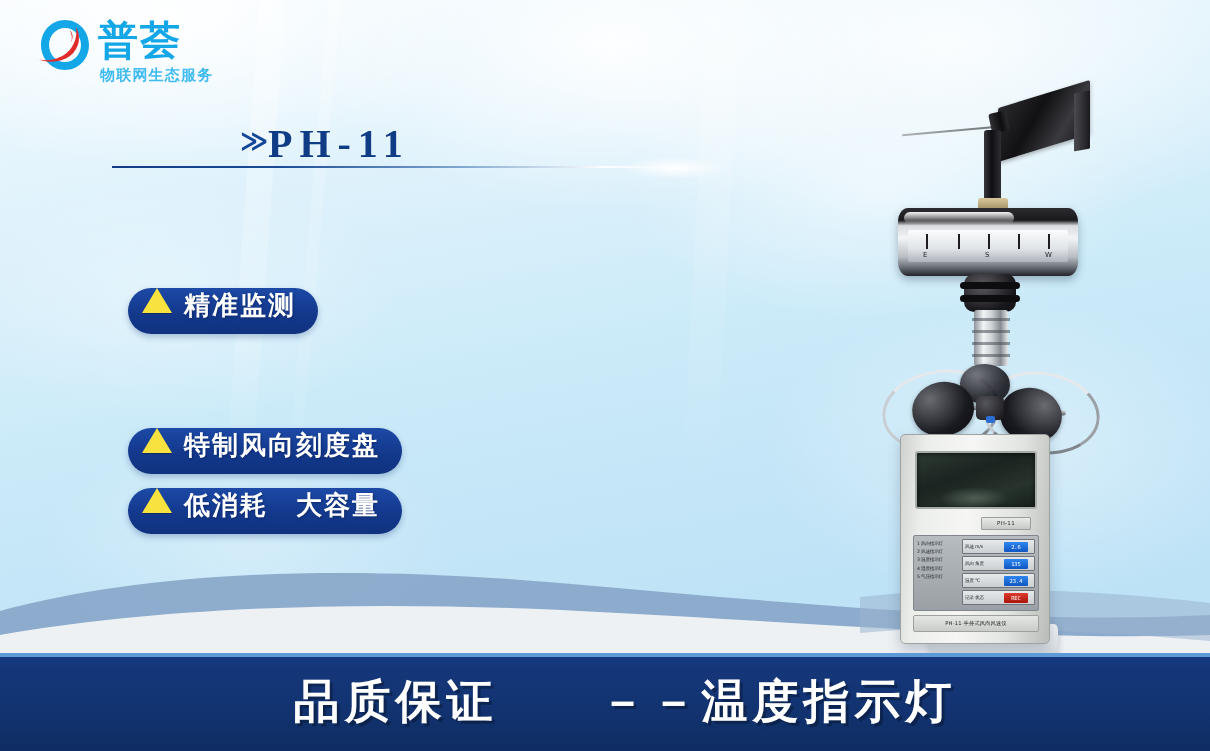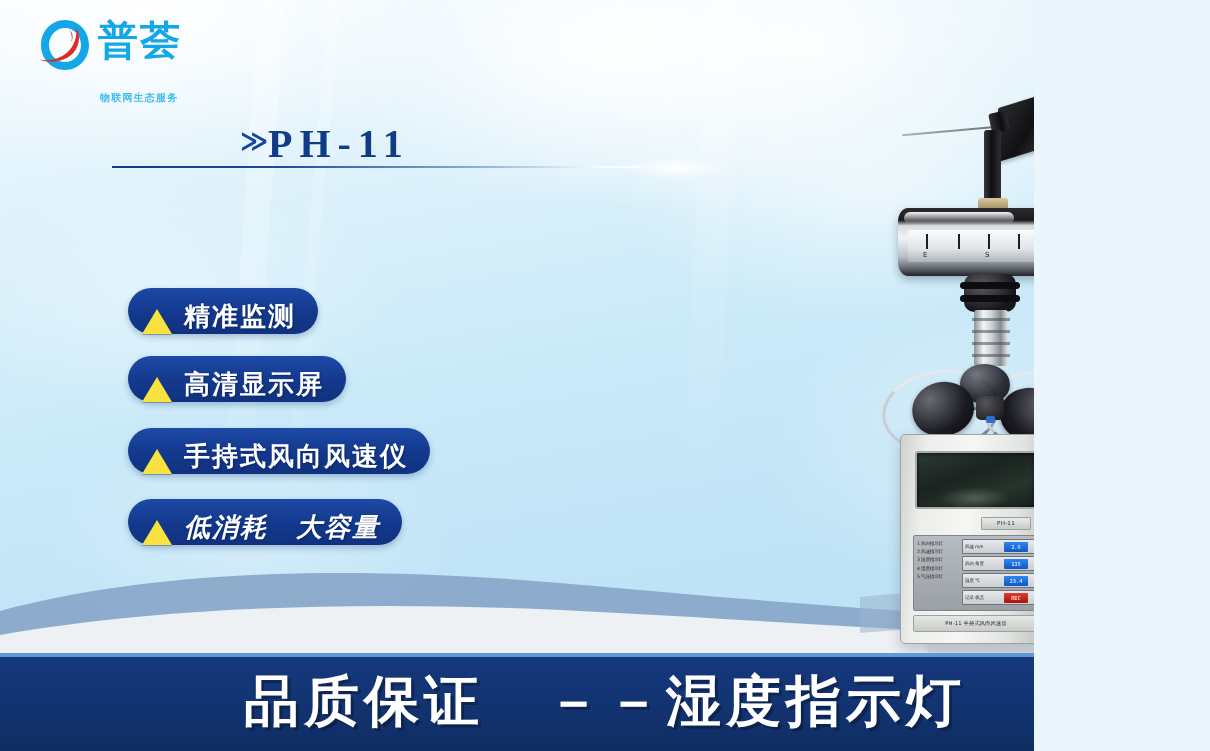--- a/index.html
+++ b/index.html
@@ -2,21 +2,21 @@
 <html><head>
 <meta charset="utf-8">
 <style>
   html,body{margin:0;padding:0;}
   body{
     width:1210px;height:751px;overflow:hidden;
     font-family:"Liberation Sans","DejaVu Sans",sans-serif;
     background:#eaf6fc;
   }
   #banner{
-    position:relative;width:1034px;height:751px;overflow:hidden;
+    position:relative;width:1210px;height:751px;overflow:hidden;
     background:
       radial-gradient(ellipse 620px 300px at 78% 6%, rgba(255,255,255,.85) 0%, rgba(255,255,255,0) 62%),
       radial-gradient(ellipse 520px 260px at 14% 2%, rgba(255,255,255,.95) 0%, rgba(255,255,255,0) 60%),
       linear-gradient(170deg,#f7fcff 0%,#eaf7fd 11%,#ddf1fb 26%,#ccebf9 46%,#c3e5f7 64%,#bde2f6 82%,#bfe3f6 100%);
   }
 
   
   .cloud{position:absolute;border-radius:50%;background:radial-gradient(closest-side,rgba(255,255,255,.9),rgba(255,255,255,0));pointer-events:none;}
   .c1{left:300px;top:-120px;width:620px;height:330px;}
   .c2{left:620px;top:60px;width:520px;height:260px;opacity:.55;}
@@ -28,22 +28,22 @@
   .shaft{position:absolute;top:0;height:660px;background:linear-gradient(to bottom,rgba(255,255,255,.55),rgba(255,255,255,0) 78%);pointer-events:none;}
   .s1{left:236px;width:26px;transform:skewX(-4deg);opacity:.7;}
   .s2{left:300px;width:12px;transform:skewX(-5deg);opacity:.5;}
   .s3{left:690px;width:34px;transform:skewX(-3deg);opacity:.35;}
 
   
   #logo{position:absolute;left:36px;top:14px;width:230px;height:66px;}
   #logo-mark{position:absolute;left:0;top:2px;width:58px;height:58px;}
   #logo-word{position:absolute;left:62px;top:4px;font-size:40px;font-weight:700;color:#14a7e8;
     letter-spacing:2px;line-height:44px;font-family:"DejaVu Sans","Liberation Sans",sans-serif;}
-  #logo-sub{position:absolute;left:64px;top:52px;font-size:10px;color:#3fbbef;letter-spacing:1.2px;
-    font-family:"DejaVu Sans","Liberation Sans",sans-serif;font-weight:700;margin-top:25px;}
+  #logo-sub{position:absolute;left:64px;top:52px;font-size:15px;color:#3fbbef;letter-spacing:1.2px;
+    font-family:"DejaVu Sans","Liberation Sans",sans-serif;font-weight:700;}
 
   
   #kicker-row{position:absolute;left:112px;top:126px;width:560px;height:40px;}
   #kicker{position:absolute;left:0;top:0;font-size:26px;font-weight:700;color:#12468f;letter-spacing:1px;
     font-family:"DejaVu Sans","Liberation Sans",sans-serif;}
   #kicker-arrow{position:absolute;left:128px;top:-1px;font-size:27px;font-weight:700;color:#14479a;}
   #model{position:absolute;left:156px;top:-6px;font-size:40px;font-weight:700;color:#103c86;letter-spacing:7px;
     font-family:"Liberation Serif","DejaVu Serif",serif;}
   #rule{position:absolute;left:112px;top:166px;width:560px;height:2px;
     background:linear-gradient(to right,#123c85 0%,#1b4c97 30%,#7fa6cf 62%,rgba(255,255,255,.95) 88%,rgba(255,255,255,0) 100%);}
@@ -52,30 +52,30 @@
 
   #headline{position:absolute;left:108px;top:172px;font-size:54px;font-weight:700;color:#153e92;
     letter-spacing:16px;line-height:66px;
     font-family:"DejaVu Sans","Liberation Sans",sans-serif;
     text-shadow:1px 2px 0 rgba(255,255,255,.85);}
 
   
   .badge{position:absolute;left:128px;height:46px;border-radius:23px;
     background:linear-gradient(180deg,#1c4aa6 0%,#13388c 55%,#10327f 100%);
     box-shadow:0 3px 6px rgba(18,50,120,.28);
-    display:flex;align-items:flex-end;padding:0 22px 0 14px;box-sizing:border-box;white-space:nowrap;}
+    display:flex;align-items:flex-start;padding:0 22px 0 14px;box-sizing:border-box;white-space:nowrap;}
   .badge .tri{width:0;height:0;border-left:15px solid transparent;border-right:15px solid transparent;
     border-bottom:25px solid #f7e23f;margin-right:12px;flex:0 0 auto;
     filter:drop-shadow(0 1px 0 rgba(0,0,0,.25));}
   .badge .btxt{color:#ffffff;font-size:26px;font-weight:700;letter-spacing:2px;
     font-family:"DejaVu Sans","Liberation Sans",sans-serif;text-shadow:1px 1px 2px rgba(8,28,80,.55);}
   #b1{top:288px;}
   #b2{top:356px;}
   #b3{top:428px;}
-  #b4{top:499px;font-style:italic;}
+  #b4{top:488px;}
 
   
   #wave{position:absolute;left:0;bottom:94px;width:1210px;height:120px;pointer-events:none;}
 
   
   #product{position:absolute;left:838px;top:86px;width:300px;height:574px;}
   #pedestal{position:absolute;left:92px;top:538px;width:128px;height:34px;
     background:linear-gradient(180deg,#f2f4f6 0%,#e3e7ea 55%,#cfd5da 100%);
     border-radius:4px/6px;box-shadow:0 3px 7px rgba(80,100,120,.28);}
 
@@ -175,23 +175,23 @@
     background:linear-gradient(180deg,#e5e7e4,#c9ccc8);border:1px solid #9da19e;border-radius:2px;}
   #brandbar span{display:block;font-size:5.2px;line-height:15px;text-align:center;color:#22262a;
     font-family:"DejaVu Sans",sans-serif;letter-spacing:.2px;}
 
   
   #footer{position:absolute;left:0;bottom:0;width:1210px;height:94px;
     background:linear-gradient(180deg,#16387d 0%,#123472 48%,#0f2d63 100%);
     border-top:4px solid #5d9ad6;}
   #footer-text{position:absolute;left:0;top:0;width:1210px;height:90px;
     display:flex;align-items:center;justify-content:center;gap:62px;}
-  .ftxt{color:#ffffff;font-size:55px;font-weight:700;letter-spacing:5px;
+  .ftxt{color:#ffffff;font-size:46px;font-weight:700;letter-spacing:5px;
     font-family:Liberation Sans, sans-serif;
-    text-shadow:3px 3px 0 rgba(0,0,0,.28);white-space:nowrap;}
+    text-shadow:3px 3px 0 rgba(0,0,0,.28);white-space:nowrap;margin-left:40px;}
 </style>
 </head>
 <body>
 
 <div id="banner">
 
   <div class="cloud c1"></div>
   <div class="cloud c2"></div>
   <div class="cloud c3"></div>
   <div class="cloud c4"></div>
@@ -215,27 +215,23 @@
     <span id="kicker-arrow">≫</span>
     <span id="model">PH-11</span>
   </div>
   <div id="rule"></div>
   <div id="rule-flare"></div>
 
   <div class="badge" id="b1">
     <span class="tri"></span>
     <span class="btxt">精准监测</span>
   </div>
-  <div class="badge" id="b2">
-    <span class="tri"></span>
-    <span class="btxt">高清显示屏</span>
-  </div>
   <div class="badge" id="b3">
     <span class="tri"></span>
-    <span class="btxt">手持式风向风速仪</span>
+    <span class="btxt">特制风向刻度盘</span>
   </div>
   <div class="badge" id="b4">
     <span class="tri"></span>
     <span class="btxt">低消耗　大容量</span>
   </div>
 
   <svg id="wave" viewBox="0 0 1210 120" preserveAspectRatio="none">
     <path d="M0,74 C140,36 330,26 560,46 C790,66 1010,88 1210,78 L1210,120 L0,120 Z" fill="#89a7c9" opacity=".92"></path>
     <path d="M0,98 C150,72 340,62 580,74 C820,86 1020,104 1210,98 L1210,120 L0,120 Z" fill="#eef1f4"></path>
     <path d="M860,60 C960,48 1090,52 1210,66 L1210,104 C1080,92 950,88 860,96 Z" fill="#9bb4d0" opacity=".55"></path>
@@ -329,17 +325,17 @@
 
       <div id="brandbar">
         <span>PH-11 手持式风向风速仪</span>
       </div>
     </div>
   </div>
 
   <div id="footer">
     <div id="footer-text">
       <span class="ftxt">品质保证</span>
-      <span class="ftxt">－－湿度指示灯</span>
+      <span class="ftxt">－－温度指示灯</span>
     </div>
   </div>
 
 </div>
 
 </body></html>

